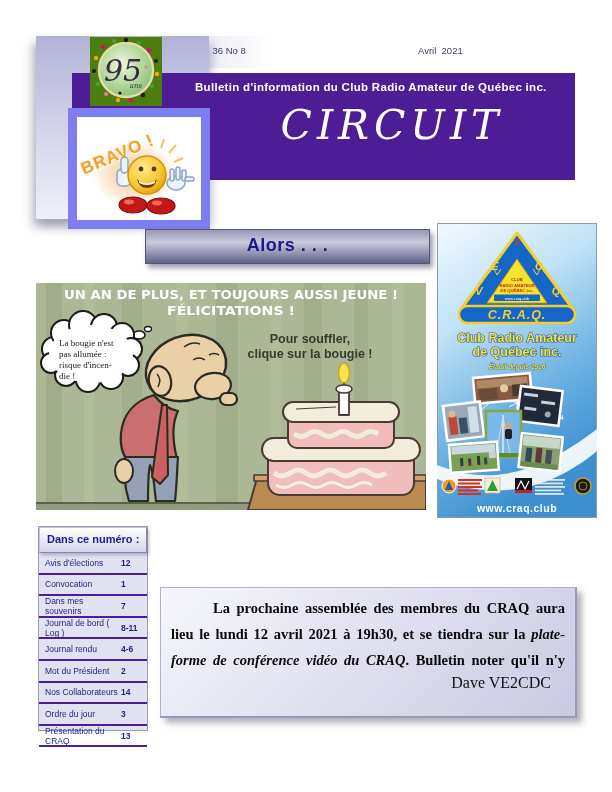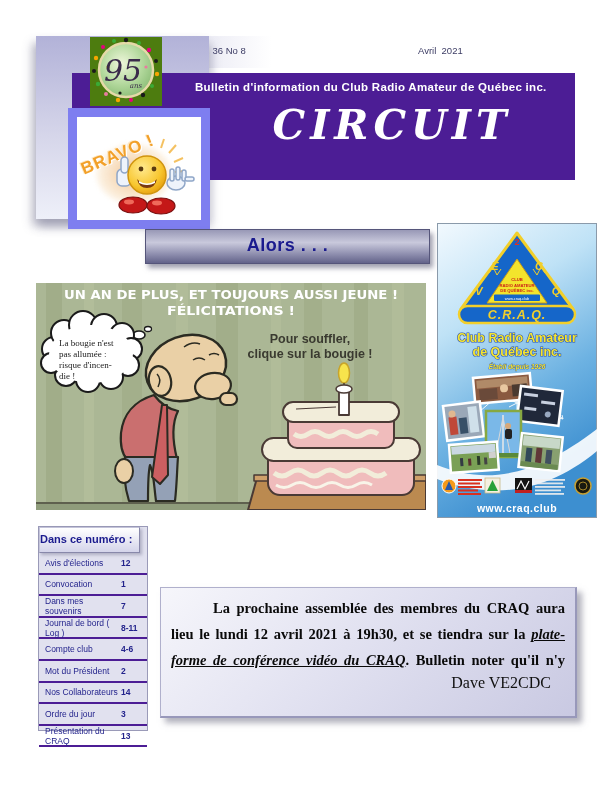--- a/index.html
+++ b/index.html
@@ -11,61 +11,61 @@
   #top-bar{left:36px;top:36px;width:560px;height:32px;
     background:linear-gradient(90deg,#a9a9d2 0%,#d5d5e9 16%,#ffffff 42%);}
   #vol-label{left:158px;top:9px;font-size:9.5px;color:#3c3c64;}
   #date-label{left:382px;top:9px;font-size:9.5px;color:#3c3c64;}
   #left-panel{left:36px;top:36px;width:173px;height:183px;
     background:linear-gradient(180deg,#b2b2d8 0%,#d6d6ea 55%,#eef0f9 100%);
     box-shadow:-4px 7px 9px rgba(110,110,140,.45),3px 8px 9px rgba(110,110,140,.35);}
   #navy-block{left:72px;top:73px;width:503px;height:107px;background:#4c1d95;}
   #bulletin-subtitle{left:123px;top:8px;font-size:11.5px;font-weight:bold;color:#ffffff;letter-spacing:.3px;white-space:nowrap;}
   #circuit-title{left:140px;top:28px;width:360px;text-align:center;color:#ffffff;
-    font-family:"DejaVu Serif","Liberation Serif",serif;font-style:italic;font-weight:bold;
+    font-family:"DejaVu Serif","Liberation Serif",serif;font-style:italic;font-weight:normal;
     font-size:41px;letter-spacing:5px;}
   #logo95-box{left:90px;top:37px;width:72px;height:69px;background:#4d7c0f;}
   #bravo-box{left:68px;top:108px;width:142px;height:121px;background:#7e7ef0;}
   #bravo-inner{left:9px;top:9px;width:124px;height:103px;background:#ffffff;overflow:hidden;}
 
   
   #alors-banner{left:145px;top:229px;width:283px;height:33px;
     background:linear-gradient(180deg,#9898b6 0%,#c9c9dc 38%,#9090b0 72%,#63638a 100%);
     border:1px solid #55557a;box-shadow:3px 4px 5px rgba(95,95,120,.6);
     text-align:center;line-height:31px;font-size:18px;font-weight:bold;color:#1b1b8e;letter-spacing:.5px;}
 
   
   #cartoon{left:36px;top:283px;width:390px;height:227px;}
   #poster{left:437px;top:223px;width:160px;height:295px;}
 
   
   #toc-box{left:38px;top:526px;width:110px;height:205px;background:#e1e1ef;border:1px solid #9a9ab8;box-sizing:border-box;}
   #toc-header{width:99px;height:24px;background:linear-gradient(180deg,#ffffff,#d4d4ea);
     border:1px solid #c4c4da;border-right-color:#8888aa;border-bottom-color:#8888aa;
     box-shadow:2px 2px 3px rgba(100,100,130,.4);
-    font-size:11px;font-weight:bold;color:#1b1b8e;line-height:23px;}
+    font-size:11px;font-weight:bold;color:#1b1b8e;line-height:23px;padding-left:7px;}
   .toc-row{display:flex;align-items:center;height:19.6px;border-bottom:2px solid #4c1d95;
     padding:0 4px 0 6px;font-size:8.5px;color:#23238c;cursor:pointer;}
   .toc-row .lbl{flex:1;}
   .toc-row .pg{width:22px;font-weight:bold;}
 
   
   #avis-title{left:160px;top:551px;width:417px;text-align:center;
     font-size:19.5px;font-weight:bold;color:#1c1c9c;}
   #conv-box{left:160px;top:587px;width:417px;height:131px;box-sizing:border-box;
     padding:7px 10px 12px 10px;
     background:linear-gradient(135deg,#f6f6fb 0%,#e2e2f1 45%,#c9c9e2 100%);
     border:1px solid #b0b0cc;border-right:2px solid #9898ba;border-bottom:2px solid #9898ba;
     box-shadow:5px 5px 6px rgba(115,115,135,.55);}
   .cline{font-family:"Liberation Serif",serif;font-weight:bold;color:#0a0a0a;
     font-size:14.5px;line-height:26px;text-align:justify;text-align-last:justify;
     white-space:nowrap;overflow:hidden;}
   .cline.first{text-indent:42px;}
   .cline.last{text-align:left;text-align-last:auto;}
-  .cem{font-style:italic;text-decoration:underline;}
+  .cem{font-style:italic;}
   #conv-signature{text-align:right;font-family:"Liberation Serif",serif;font-weight:normal;
     font-size:16px;color:#111;padding-right:14px;margin-top:1px;}
 
   
   #bravo-text{position:absolute;left:2px;top:28px;transform:rotate(-23deg);
     font-size:17px;font-weight:bold;color:#f2a029;letter-spacing:1px;
     text-shadow:1px 1px 0 #fff,-1px -1px 0 #fde7c2;}
   #bravo-splash{position:absolute;left:18px;top:26px;width:78px;height:62px;border-radius:50%;
     background:radial-gradient(ellipse at center,rgba(232,150,60,.55),rgba(240,190,120,.25) 60%,rgba(255,255,255,0) 75%);
     filter:blur(2px);}
@@ -394,21 +394,21 @@
       </div>
     <div class="toc-row">
       <span class="lbl">Dans mes souvenirs</span>
       <span class="pg">7</span>
       </div>
     <div class="toc-row">
       <span class="lbl">Journal de bord ( Log )</span>
       <span class="pg">8-11</span>
       </div>
     <div class="toc-row">
-      <span class="lbl">Compte club</span>
+      <span class="lbl">Journal rendu</span>
       <span class="pg">4-6</span>
       </div>
     <div class="toc-row">
       <span class="lbl">Mot du Président</span>
       <span class="pg">2</span>
       </div>
     <div class="toc-row">
       <span class="lbl">Nos Collaborateurs</span>
       <span class="pg">14</span>
       </div>

